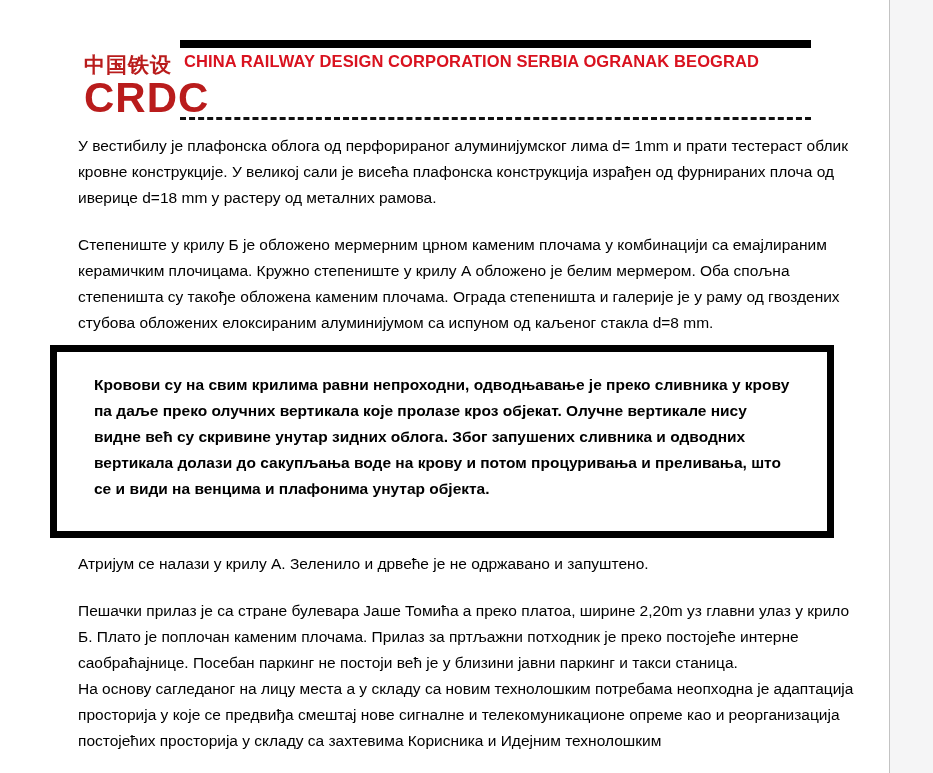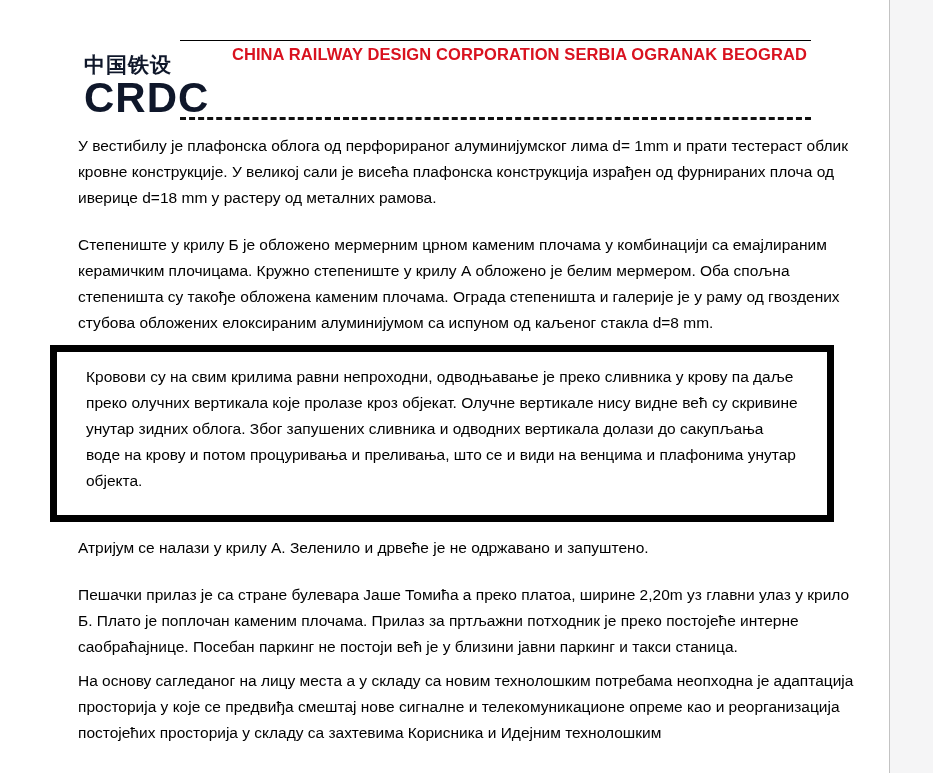--- a/index.html
+++ b/index.html
@@ -37,23 +37,23 @@
     flex: 0 0 96px;
     line-height: 1.05;
     font-weight: bold;
     margin-top: 2px;
   }
   .logo-cn { font-size: 21px; letter-spacing: 1px; white-space: nowrap; }
   .logo-en { font-size: 42px; letter-spacing: 1px; }
   .head-center {
     flex: 1;
     margin-right: 50px;
-    border-top: 1px solid #000000;
+    border-top: 8px solid #000000;
     border-bottom: 3px dashed #111;
-    text-align: right;
+    text-align: left;
     padding: 4px 4px 7px 4px;
   }
   .head-title {
     font-size: 16.5px;
     font-weight: bold;
     letter-spacing: 0.1px;
     white-space: nowrap;
   }
   .head-address {
     font-size: 15px;
@@ -61,38 +61,38 @@
     margin-top: 3px;
   }
   
   .doc-body { color: #000; }
   .para {
     margin: 21px 0 0 0;
     font-size: 15.5px;
     line-height: 26px;
   }
   .para.first { margin-top: 13px; }
-  .para.no-gap { margin-top: 8px; }
+  .para.no-gap { margin-top: 0; }
   .italic-heading { font-style: italic; }
   .section-heading { letter-spacing: 0.2px; }
   .highlight-box {
     border: 7px solid #000;
     margin: 9px 27px 13px -28px;
     padding: 4px 18px 13px 21px;
   }
-  .highlight-box .para { margin: 8px; }
+  .highlight-box .para { margin: 16px; font-weight: bold; }
 </style>
 </head>
 <body>
 
 <div class="canvas">
   <div class="page">
 
     <div class="letterhead">
-      <div class="logo" style="color:#0f172a;margin-top:14px;">
+      <div class="logo" style="color:#b91c1c;margin-top:14px;">
         <div class="logo-cn">中国铁设</div>
         <div class="logo-en">CRDC</div>
       </div>
       <div class="head-center" style="color:#d9121f;">
         <div class="head-title">CHINA RAILWAY DESIGN CORPORATION SERBIA OGRANAK BEOGRAD</div>
       </div>
     </div>
 
     <div class="doc-body">
 

